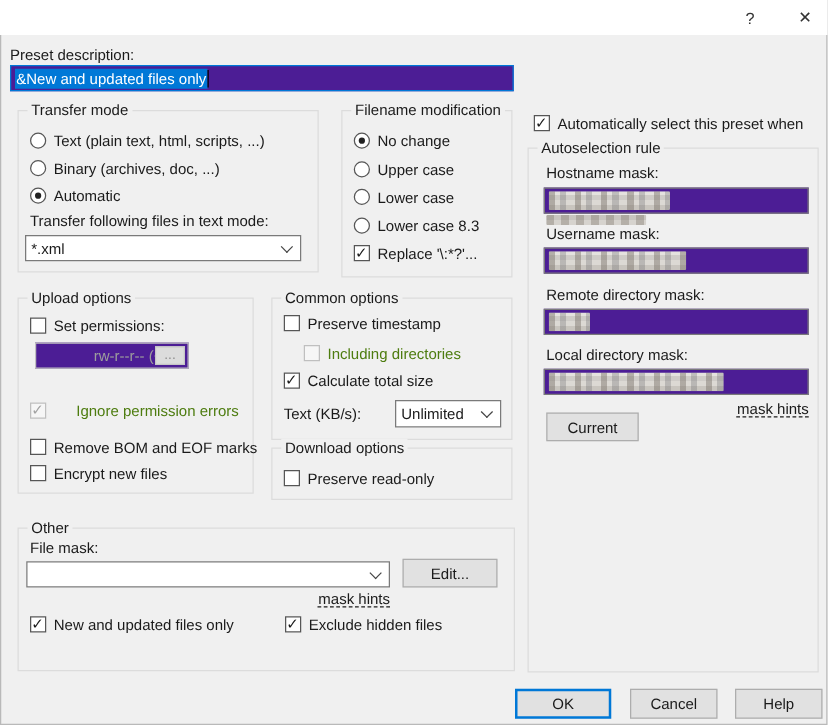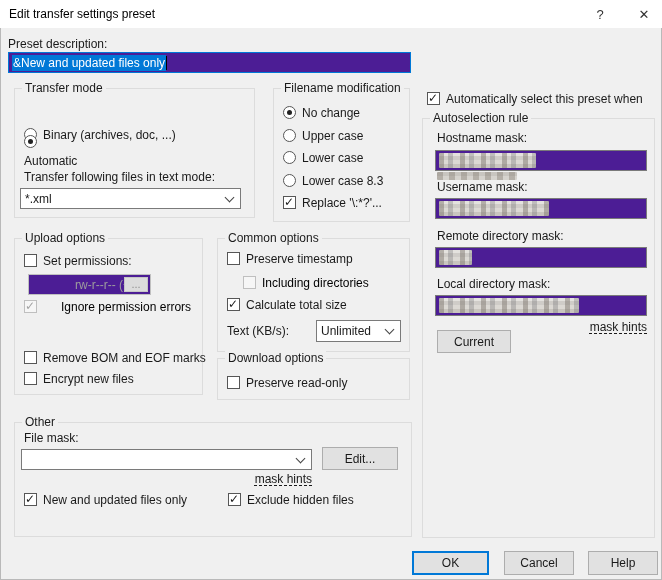--- a/index.html
+++ b/index.html
@@ -41,56 +41,59 @@
   .combo-text{flex:1;white-space:nowrap;overflow:hidden;}
   .chev{width:14px;display:flex;justify-content:center;align-items:center;}
   .chev::before{content:"";display:block;width:6px;height:6px;border-right:1px solid #444;border-bottom:1px solid #444;transform:rotate(45deg);margin-top:-3px;}
   
   .row{position:absolute;display:flex;align-items:flex-start;gap:6px;white-space:nowrap;cursor:default;}
   .box{width:13px;height:13px;background:#fff;border:1px solid #565656;box-sizing:border-box;flex:0 0 auto;position:relative;}
   .box.checked::after{content:"✓";position:absolute;left:0px;top:-2px;font-size:12px;font-weight:bold;color:#1a1a1a;line-height:14px;}
   .radio{width:13px;height:13px;background:#fff;border:1px solid #565656;border-radius:50%;box-sizing:border-box;flex:0 0 auto;position:relative;}
   .radio.selected::after{content:"";position:absolute;left:3px;top:3px;width:5px;height:5px;border-radius:50%;background:#222;}
   .row .lbl{margin-top:0px;}
-  .row.disabled .lbl{color:#000000;}
+  .row.disabled .lbl{color:#4d7c0f;}
   .row.disabled .box{border-color:#bfbfbf;background:#f6f6f6;}
   .row.disabled .box.checked::after{color:#a3a3a3;}
   
   .btn{position:absolute;background:#e1e1e1;border:1px solid #adadad;font-family:inherit;font-size:12px;color:#1a1a1a;box-sizing:border-box;cursor:default;padding:0;}
   .btn.focused{border:2px solid #0078d7;}
   .mini-btn{position:absolute;right:2px;top:2px;width:24px;height:15px;background:#dcdcdc;border:1px solid #c6c6c6;color:#8f8f8f;font-size:11px;line-height:12px;text-align:center;box-sizing:border-box;}
   
   .hintlink{position:absolute;text-decoration:underline dashed 1px;text-underline-offset:2px;color:#1a1a1a;white-space:nowrap;cursor:default;}
   .ta-right{text-align:right;}
 </style>
 </head>
 <body>
 
 <div id="dialog">
 
   <div class="titlebar">
-    <span class="title-text">Edit transfer settings preset</span>
     <button class="cap-btn cap-help">?</button>
     <button class="cap-btn cap-close">✕</button>
   </div>
 
   <span class="plabel" style="left:8px;top:37px;">Preset description:</span>
   <div class="tinput focused" style="left:8px;top:52px;width:403px;height:21px;">
     <span class="sel-text">&amp;New and updated files only</span>
       <span class="caret"></span>
   </div>
 
   <div class="group" style="left:14px;top:88px;width:241px;height:130px;">
     <span class="group-title">Transfer mode</span>
   </div>
+  <div class="row" style="left:24px;top:106px;">
+    <span class="radio"></span>
+    <span class="lbl">Text (plain text, html, scripts, ...)</span>
+  </div>
   <div class="row" style="left:24px;top:128px;">
     <span class="radio"></span>
     <span class="lbl">Binary (archives, doc, ...)</span>
   </div>
-  <div class="row" style="left:24px;top:135px;flex-direction:column;">
+  <div class="row" style="left:24px;top:150px;">
     <span class="radio selected"></span>
     <span class="lbl">Automatic</span>
   </div>
   <span class="plabel" style="left:24px;top:170px;">Transfer following files in text mode:</span>
   <div class="combo" style="left:20px;top:188px;width:221px;height:21px;">
     <span class="combo-text">*.xml</span>
     <span class="chev"></span>
   </div>
 
   <div class="group" style="left:273px;top:88px;width:137px;height:134px;">
@@ -121,21 +124,21 @@
     <span class="group-title">Upload options</span>
   </div>
   <div class="row" style="left:24px;top:254px;">
     <span class="box"></span>
     <span class="lbl">Set permissions:</span>
   </div>
   <div class="tinput disabled" style="left:28px;top:274px;width:123px;height:21px;padding-left:46px;">
     <span>rw-r--r-- (+x)</span>
     <span class="mini-btn">...</span>
   </div>
-  <div class="row disabled" style="left:24px;top:300px;gap:24px;">
+  <div class="row disabled" style="left:24px;top:322px;gap:24px;">
     <span class="box checked"></span>
     <span class="lbl">Ignore permission errors</span>
   </div>
   <div class="row" style="left:24px;top:351px;">
     <span class="box"></span>
     <span class="lbl">Remove BOM and EOF marks</span>
   </div>
   <div class="row" style="left:24px;top:372px;">
     <span class="box"></span>
     <span class="lbl">Encrypt new files</span>

